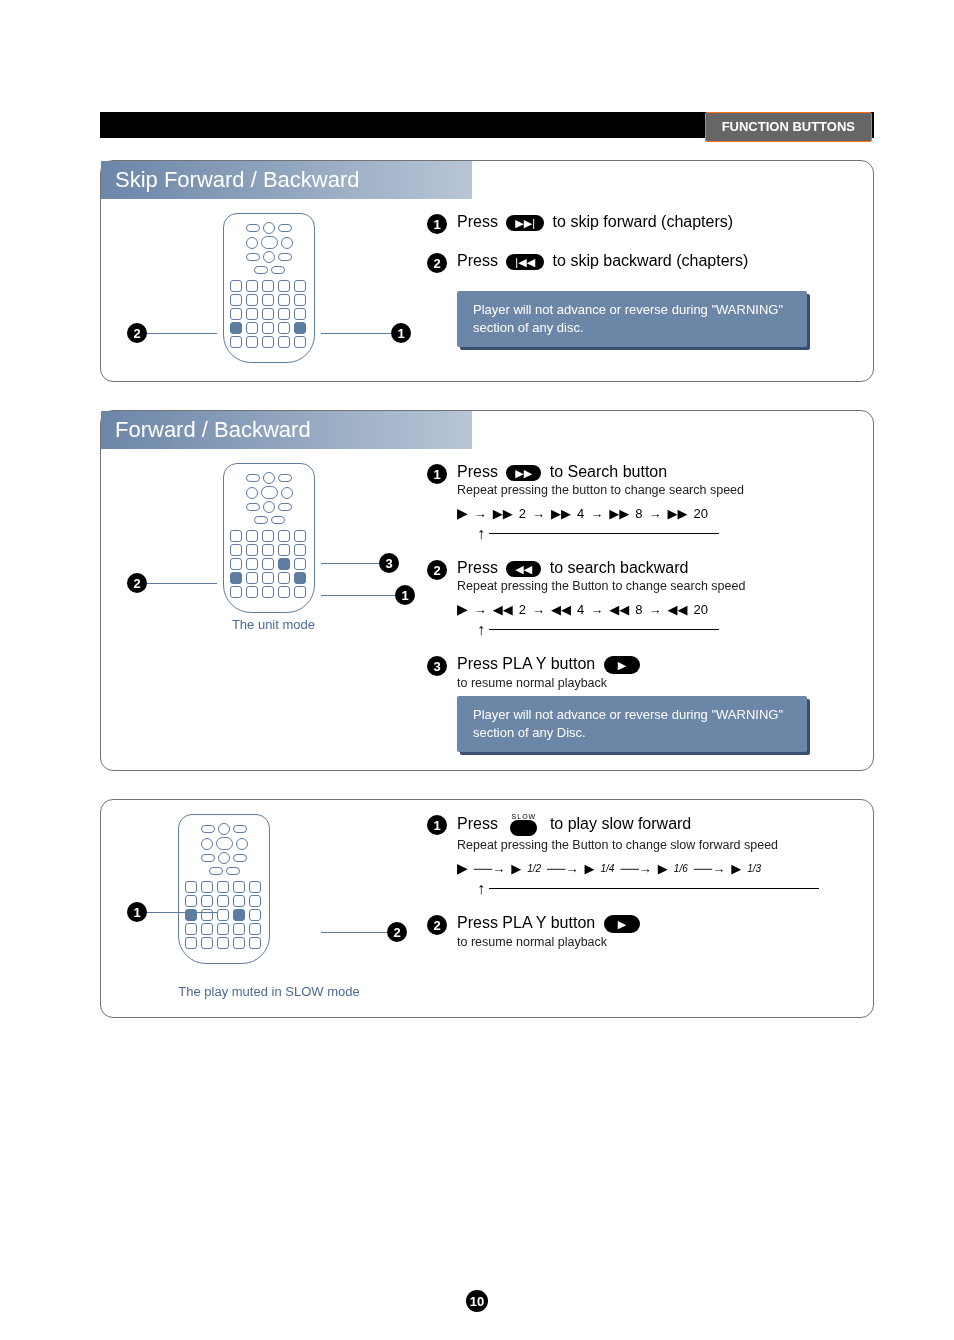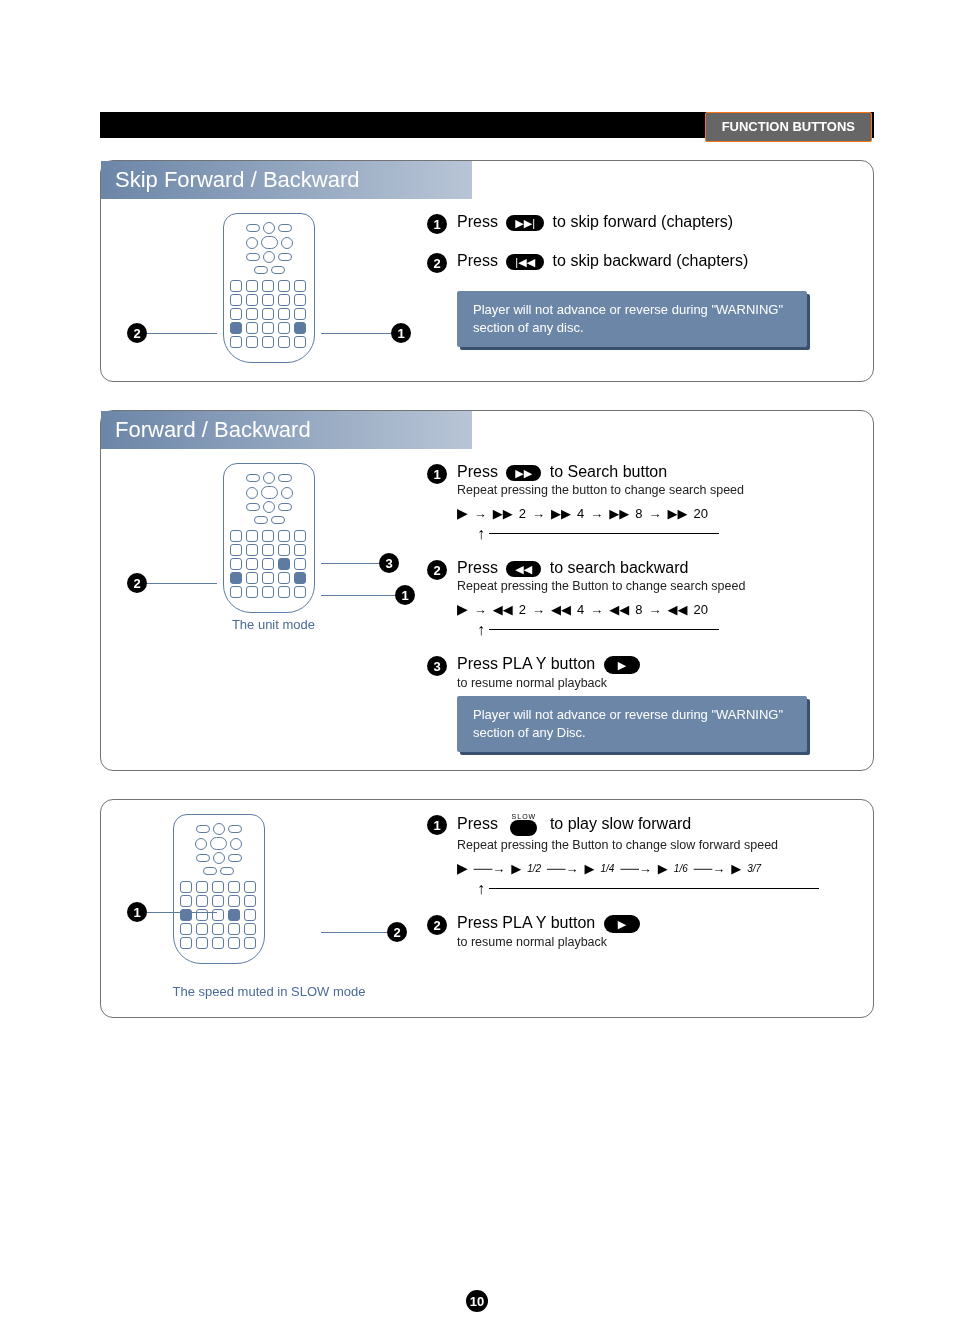--- a/index.html
+++ b/index.html
@@ -497,21 +497,21 @@
               <div class="sq"></div>
               <div class="sq"></div>
               <div class="sq"></div>
             <div class="sq"></div>
               <div class="sq"></div>
               <div class="sq"></div>
               <div class="sq"></div>
               <div class="sq"></div>
           </div>
         </div>
-        <div class="caption" style="margin-top:20px">The speed muted in SLOW mode</div>
+        <div class="caption" style="margin-top:20px">The play muted in SLOW mode</div>
       </div>
     </div>
 
     <div class="step-list">
       <div class="step" style="margin-bottom:4px;">
         <div class="num-badge">1</div>
         <div class="step-text">
           <span>Press</span>
           <span style="display:inline-block; vertical-align:middle; margin:0 4px;">
             <span class="slow-label">SLOW</span>
@@ -527,21 +527,21 @@
         <span>▶</span>
           <span class="frac">1/2</span>
           <span>──→</span>
         <span>▶</span>
           <span class="frac">1/4</span>
           <span>──→</span>
         <span>▶</span>
           <span class="frac">1/6</span>
           <span>──→</span>
         <span>▶</span>
-          <span class="frac">3/7</span>
+          <span class="frac">1/3</span>
       </div>
       <div class="loopback">
           <span class="arrow-up">↑</span>
           <div class="line" style="width:330px;"></div>
         </div>
 
       <div class="step">
         <div class="num-badge">2</div>
         <div class="step-text">
           <span>Press PLA Y button</span>

